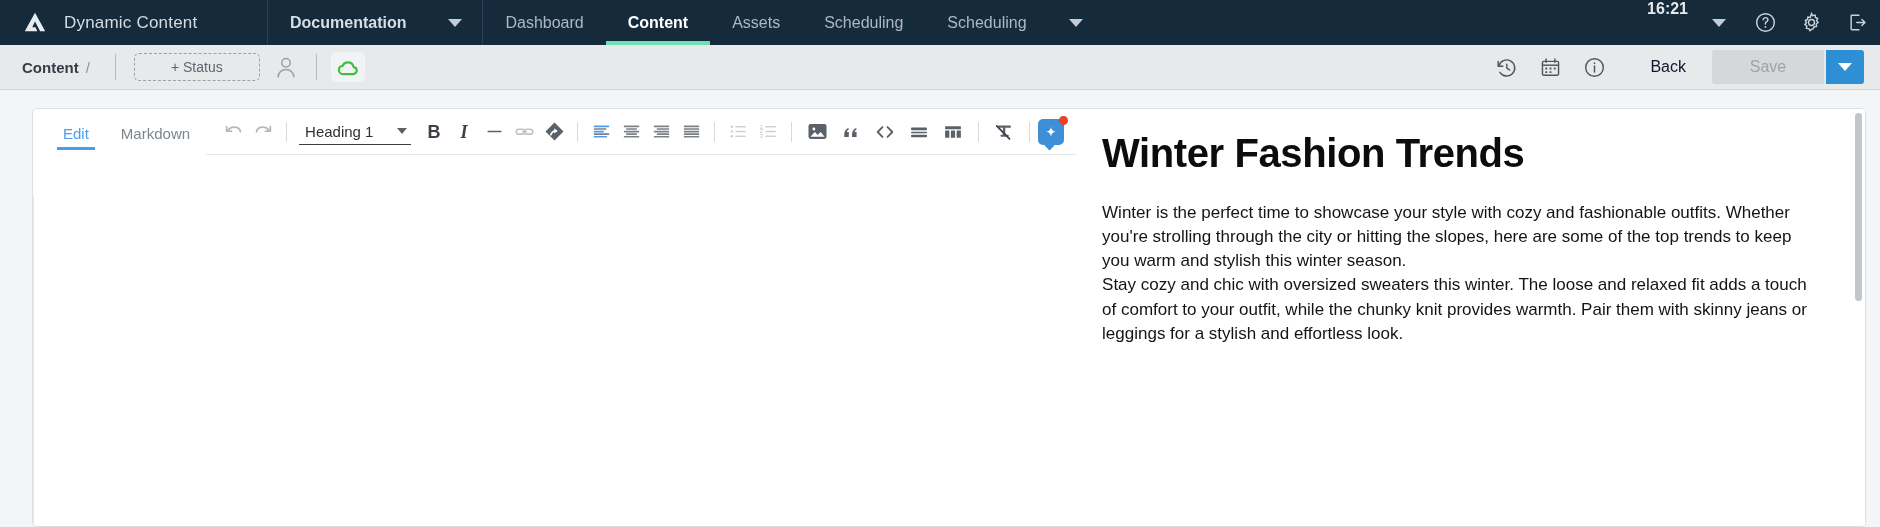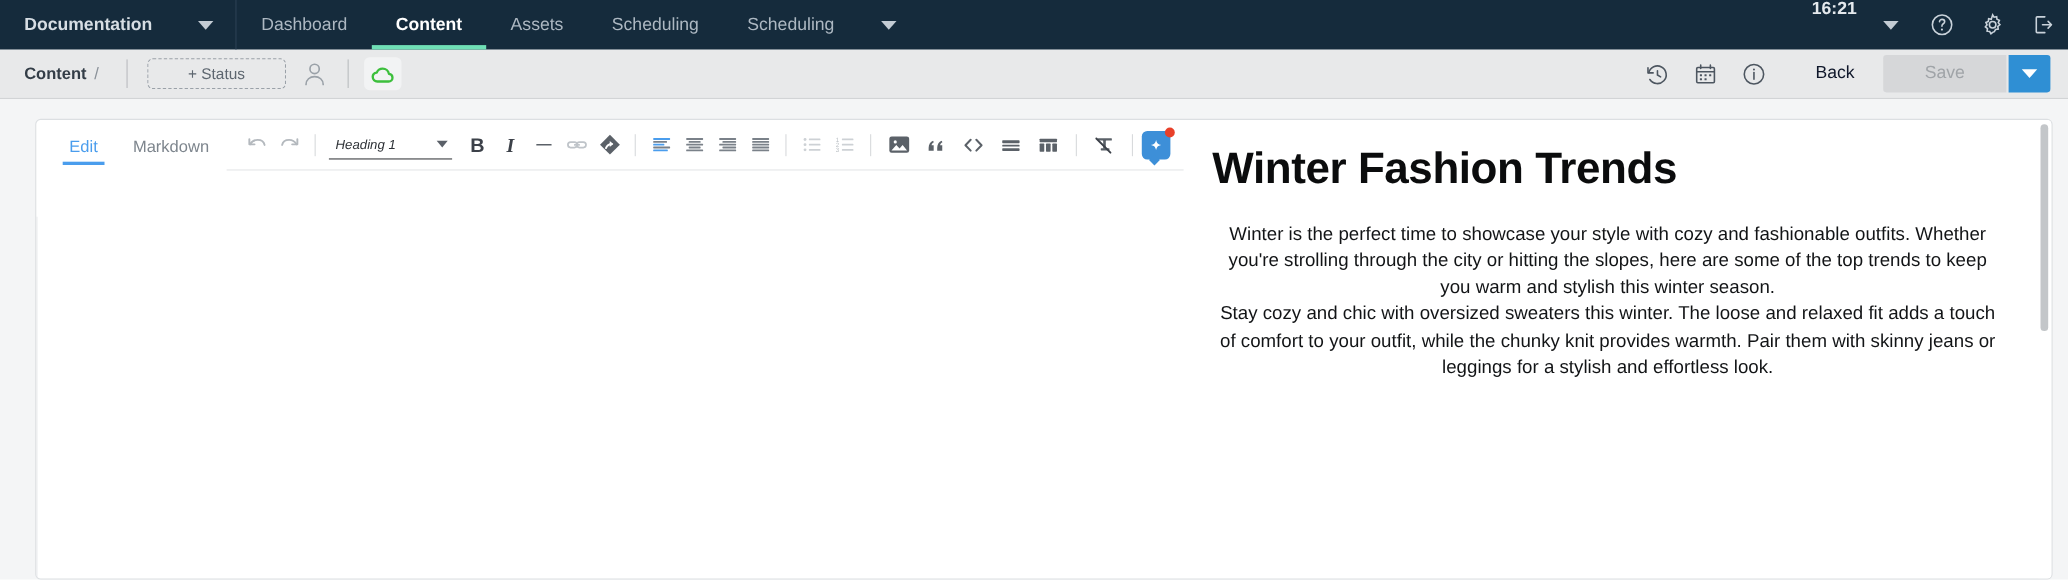--- a/index.html
+++ b/index.html
@@ -187,21 +187,21 @@
   .tb-div { width: 1px; height: 20px; background: #d8dadc; margin: 0 8px; flex: 0 0 auto; }
   .fmt-select {
     display: flex; align-items: center;
     border-bottom: 1px solid #3c3f43;
     height: 26px;
     margin: 0 8px 0 4px;
     padding: 0 2px 0 6px;
     min-width: 112px;
     cursor: pointer;
   }
-  .fmt-label { font-size: 12px; color: #2d3136; white-space: nowrap; font-style: italic; }
+  .fmt-label { font-size: 15px; color: #2d3136; white-space: nowrap; }
   .fmt-caret {
     width: 0; height: 0; margin-left: auto; margin-right: 2px;
     border-left: 5px solid transparent;
     border-right: 5px solid transparent;
     border-top: 6px solid #5a6068;
   }
   .tb-text {
     font-size: 19px; color: #3c4149; line-height: 1;
     font-family: "Liberation Serif", serif;
   }
@@ -243,21 +243,20 @@
   .doc h2 {
     margin: 30px 0 20px 0;
     font-size: 26px; line-height: 1.15;
     font-weight: bold; color: #0b0c0d;
     letter-spacing: -0.2px;
   }
   .doc p {
     margin: 0;
     font-size: 17px; line-height: 1.42;
     color: #121416;
-    text-align: center;
   }
   .scrollbar {
     width: 12px; flex: 0 0 auto;
     background: #ffffff;
     padding: 4px 2px 0 0;
     cursor: pointer;
   }
   .scrollthumb {
     width: 7px; height: 188px; margin-left: 2px;
     background: #c3c6c9; border-radius: 4px;
@@ -265,20 +264,28 @@
   .left-edge {
     position: absolute; left: 0; top: 88px; bottom: 0;
     width: 1px; background: #e4e6e8;
   }
 </style>
 </head>
 <body>
 
 <div class="topbar">
 
+  <div class="brand">
+    <span class="brand-logo">
+      <svg viewBox="0 0 28 28" width="26" height="26" aria-hidden="true">
+        <path d="M14 3 L25 23 L19.5 23 L14 12.5 L11 18.5 L14.5 18.5 L16.5 23 L3 23 Z" fill="#e9edf1"></path>
+      </svg>
+    </span>
+    <span class="brand-name">Dynamic Content</span>
+  </div>
 
   <div class="nav-strip">
     <div class="nav-item bold">Documentation</div>
     <div class="nav-caret">
       <span class="caret-dn"></span>
     </div>
     <div class="nav-sep"></div>
 
     <div class="nav-item">Dashboard</div>
     <div class="nav-item active">Content</div>

